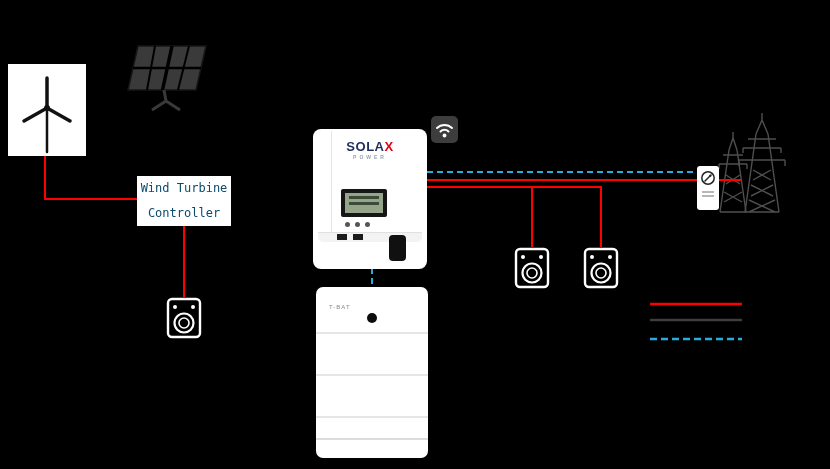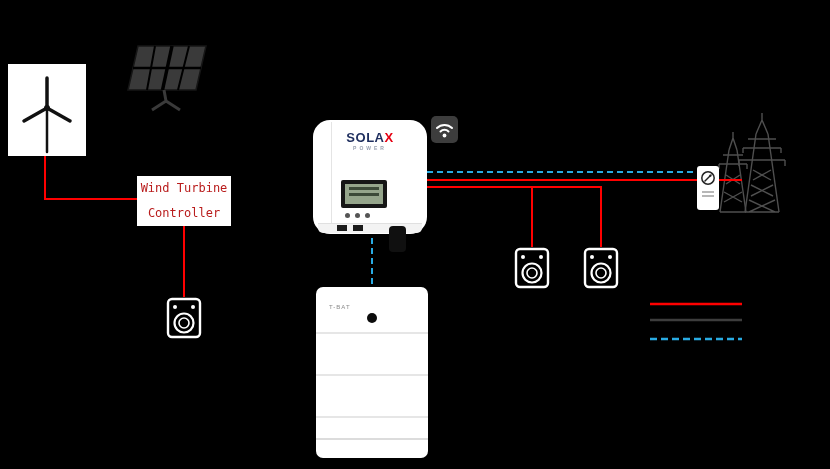--- a/index.html
+++ b/index.html
@@ -6,25 +6,25 @@
   .stage{position:relative;width:830px;height:469px;background:#000;overflow:hidden;
          font-family:"Liberation Sans",sans-serif;}
   .overlay{position:absolute;left:0;top:0;z-index:1;}
   .comp{position:absolute;z-index:2;}
 
   .turbine-box{left:8px;top:64px;width:78px;height:92px;background:#fff;}
 
   .controller{left:137px;top:176px;width:94px;height:50px;background:#fff;
     display:flex;flex-direction:column;align-items:center;justify-content:center;
     font-family:"DejaVu Sans Mono","Liberation Mono",monospace;font-size:12px;
-    color:#b91c1c;line-height:17px;white-space:nowrap;gap:8px;}
+    color:#0c4a6e;line-height:17px;white-space:nowrap;gap:8px;}
 
   .load{width:36px;height:42px;}
 
-  .inverter{left:313px;top:120px;width:114px;height:114px;background:#fff;border-radius:17px;}
+  .inverter{left:313px;top:129px;width:114px;height:140px;background:#fff;border-radius:8px;}
   .inv-seam{position:absolute;left:18px;top:2px;width:1px;height:110px;background:#e4e4e4;}
   .inv-logo{position:absolute;top:10px;left:0;width:100%;text-align:center;
     font-weight:bold;font-size:13px;letter-spacing:.5px;}
   .inv-sub{position:absolute;top:25px;left:0;width:100%;text-align:center;
     font-size:5px;letter-spacing:3px;color:#98a0b0;font-weight:bold;}
   .inv-display{position:absolute;left:28px;top:60px;width:46px;height:28px;
     background:#161616;border-radius:2px;}
   .inv-lcd{position:absolute;left:4px;top:4px;right:4px;bottom:4px;background:#95a58b;}
   .lcd-line{height:3px;background:#3c4a38;margin:3px 4px 0 4px;}
   .inv-btn{position:absolute;width:5px;height:5px;border-radius:50%;background:#555;top:93px;}

